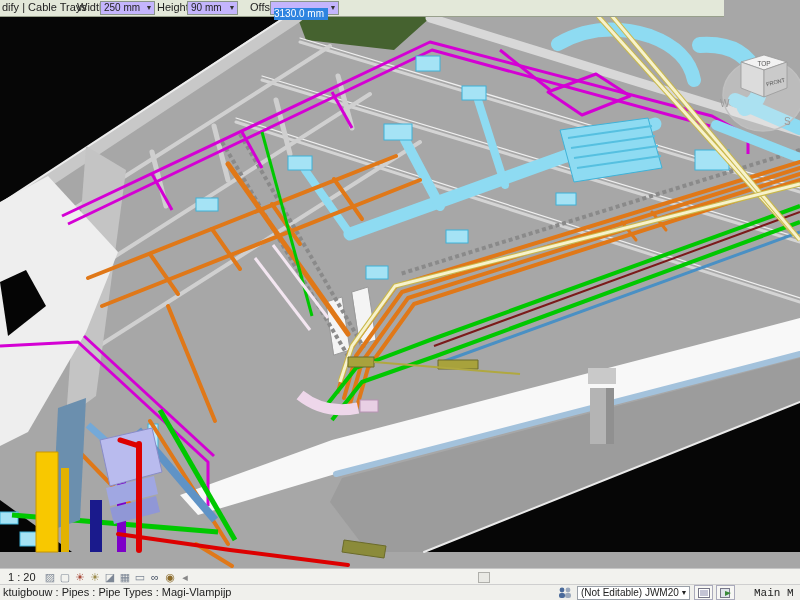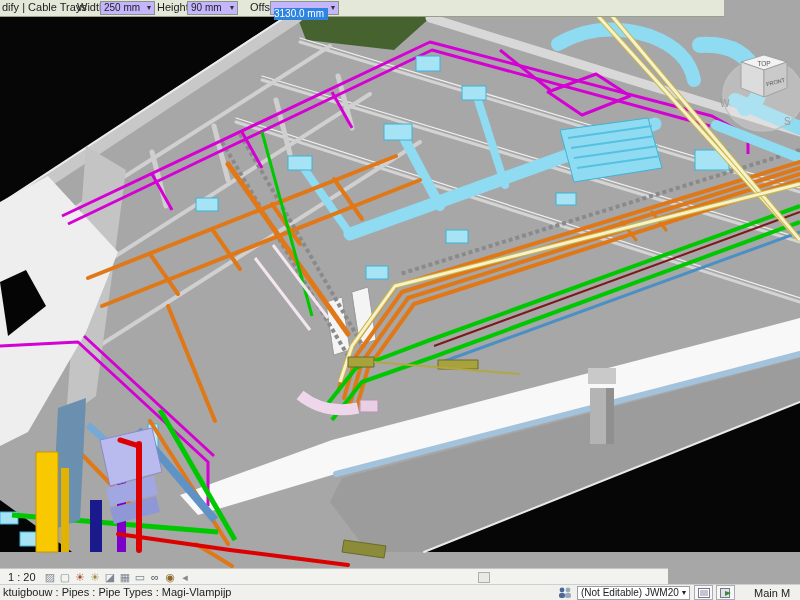--- a/index.html
+++ b/index.html
@@ -10,37 +10,37 @@
        border-bottom:1px solid #98a08c;font-size:11px;color:#222;z-index:5;}
   .ob-text{position:absolute;top:1px;line-height:13px;white-space:nowrap;}
   .combo{position:absolute;top:1px;height:12px;background:#c4b5fd;border:1px solid #8a958a;
        display:flex;align-items:center;font-size:10px;padding-left:3px;box-sizing:content-box;}
   .combo .ctext{flex:1;white-space:nowrap;overflow:hidden;line-height:12px;}
   .combo .arrow{width:10px;text-align:center;font-size:7px;color:#333;line-height:12px;}
   .sel .ctext{background:#2f84e0;color:#fff;margin-top:12px;}
   
   .viewport{position:absolute;top:16px;left:0;width:800px;height:552px;}
   
-  .vcb{position:absolute;top:568px;left:0;width:668px;height:16px;background:#f2f2ee;
+  .vcb{position:absolute;top:568px;left:0;width:800px;height:16px;background:#f2f2ee;
        border-top:1px solid #c6c6c6;display:flex;align-items:center;font-size:11px;color:#222;z-index:5;box-sizing:border-box;}
   .vcb .scale{margin:0 7px 0 8px;white-space:nowrap;}
   .vicon{width:15px;text-align:center;font-size:11px;line-height:14px;}
   .thumb{position:absolute;left:478px;top:3px;width:10px;height:9px;background:#e9e9e4;
        border:1px solid #b0b0ab;}
   
   .sb{position:absolute;top:584px;left:0;width:800px;height:16px;background:#f0f0ec;
        border-top:1px solid #cfcfcf;font-size:11px;color:#222;z-index:5;box-sizing:border-box;}
   .sb-left{position:absolute;left:3px;top:1px;white-space:nowrap;}
   .sb-right{position:absolute;right:0;top:0;height:15px;display:flex;align-items:center;}
   .ws-combo{width:108px;height:12px;background:#fff;border:1px solid #9aa0a8;display:flex;
        align-items:center;font-size:10px;padding-left:3px;margin-right:4px;}
   .ws-combo .ctext{flex:1;white-space:nowrap;overflow:hidden;line-height:12px;}
   .sb-btn{width:17px;height:13px;border:1px solid #aab;background:#f7f7f4;margin-right:3px;
        display:flex;align-items:center;justify-content:center;}
-  .mainm{white-space:nowrap;margin-left:16px;width:46px;overflow:hidden;}
+  .mainm{white-space:nowrap;margin-left:16px;width:46px;overflow:hidden;font-family:Liberation Mono, monospace;}
 </style>
 </head>
 <body>
 
 <div class="app">
 
   <div class="options-bar">
     <span class="ob-text" style="left:2px">dify | Cable Trays</span>
     <span class="ob-text" style="left:77px">Width:</span>
     <span class="combo" style="left:100px;width:50px">

